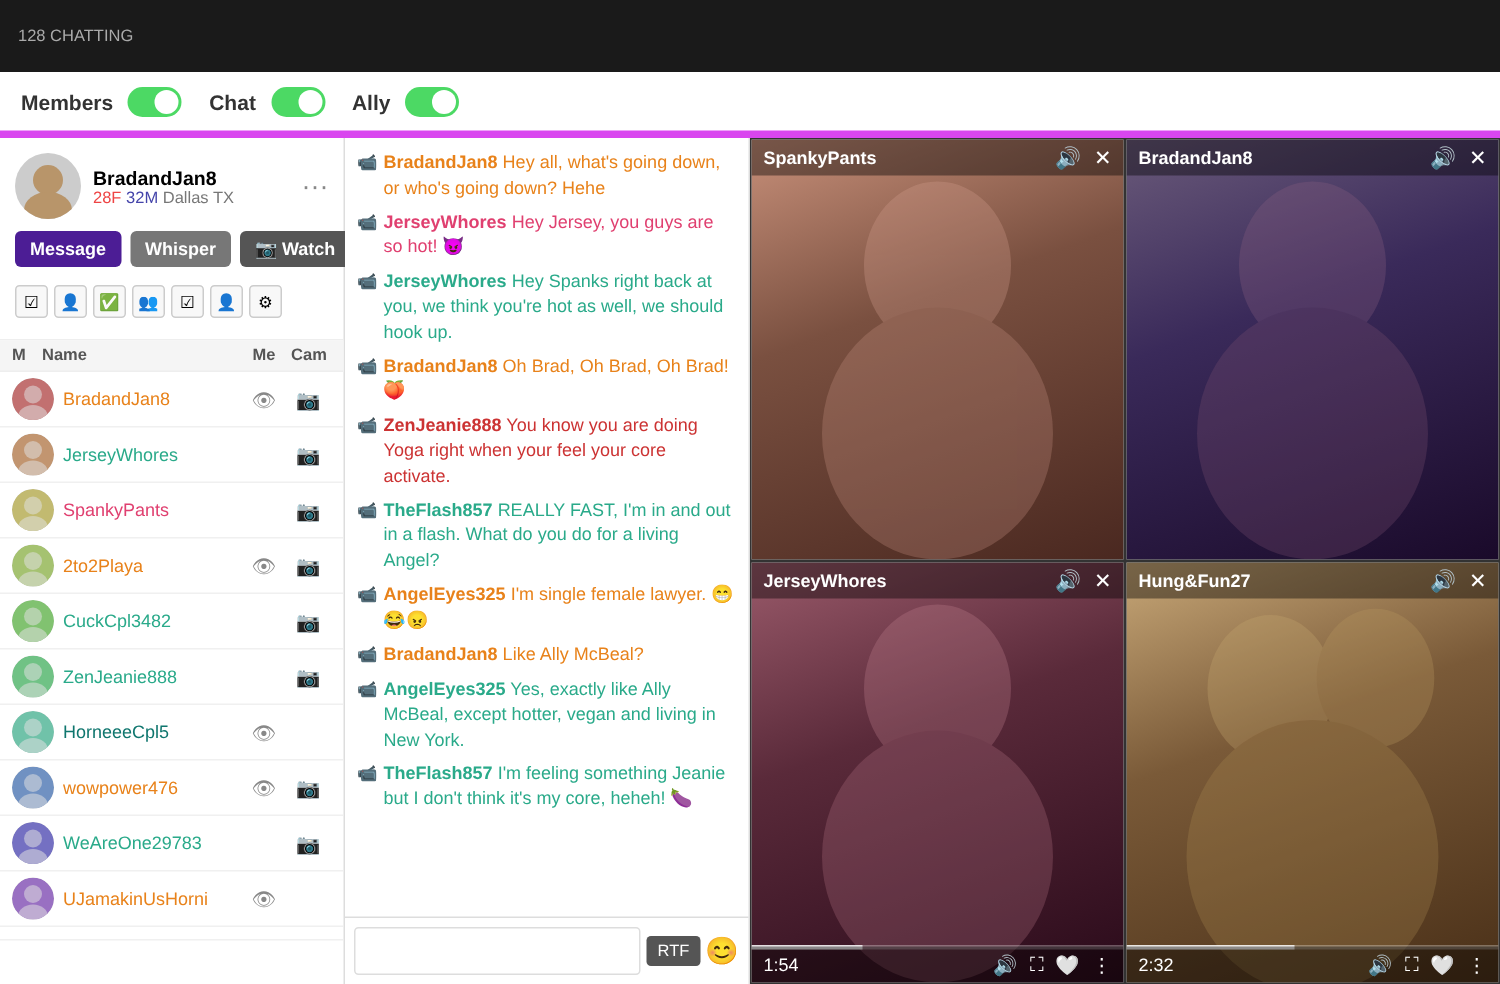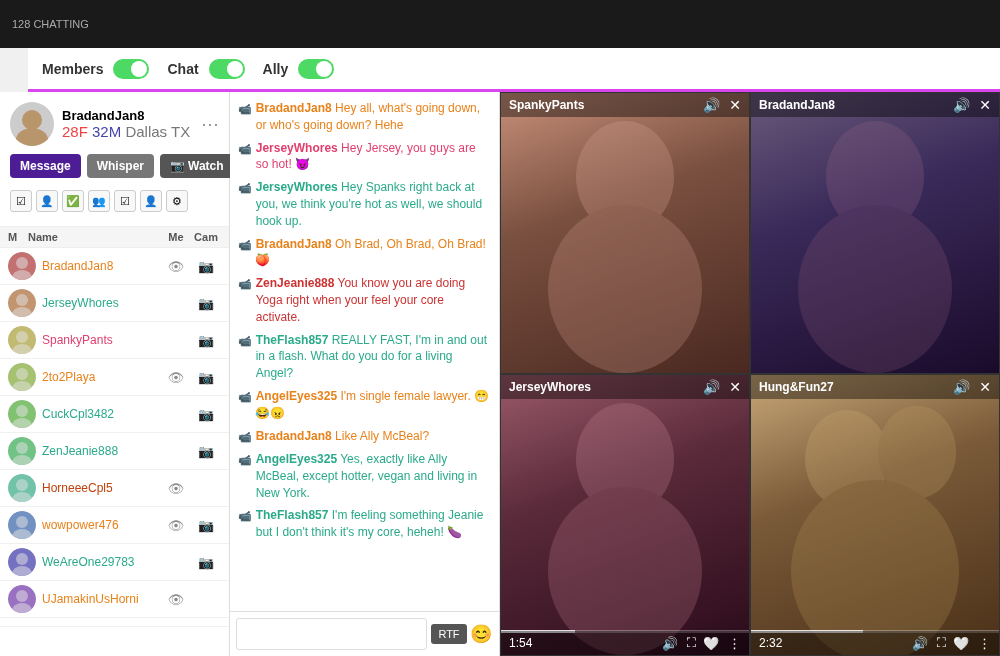--- a/index.html
+++ b/index.html
@@ -13,44 +13,43 @@
       display: flex;
       align-items: center;
       height: 48px;
     }
     .header-title { font-size: 18px; font-weight: bold; }
     .header-sub { font-size: 11px; color: #aaa; }
 
     
     .toggle-bar {
       background: #fff;
-      border-bottom: 3px solid #d946ef;
+      border-bottom: 5px solid #d946ef;
       padding: 8px 14px;
       display: flex;
       align-items: center;
       gap: 18px;
       height: 44px;
-      margin-left: 28px;
     }
     .toggle-label { font-size: 14px; font-weight: bold; color: #333; margin-right: 4px; }
     .toggle { display: inline-block; width: 36px; height: 20px; background: #4cd964; border-radius: 10px; position: relative; vertical-align: middle; cursor: pointer; }
     .toggle::after { content: ''; position: absolute; width: 16px; height: 16px; background: white; border-radius: 50%; top: 2px; right: 2px; }
     .toggle-group { display: flex; align-items: center; gap: 6px; }
 
     
     .main { display: flex; height: 564px; }
 
     
     .sidebar { width: 230px; background: #fff; border-right: 1px solid #ddd; display: flex; flex-direction: column; }
     .profile-area { padding: 10px; border-bottom: 1px solid #eee; }
     .profile-row { display: flex; align-items: center; gap: 8px; }
     .avatar { width: 44px; height: 44px; border-radius: 50%; background: #ccc; overflow: hidden; flex-shrink: 0; }
     .profile-info { flex: 1; }
     .profile-name { font-weight: bold; font-size: 13px; }
-    .profile-detail { font-size: 15px; color: #777; }
+    .profile-detail { font-size: 11px; color: #777; }
     .dots { font-size: 18px; color: #888; cursor: pointer; }
     .btn-row { display: flex; gap: 6px; margin-top: 8px; }
     .btn { padding: 5px 10px; border-radius: 4px; border: none; cursor: pointer; font-size: 12px; font-weight: bold; }
     .btn-msg { background: #4c1d95; color: white; }
     .btn-whisper { background: #777; color: white; }
     .btn-watch { background: #555; color: white; display: flex; align-items: center; gap: 3px; }
     .icon-row { display: flex; align-items: center; gap: 4px; margin-top: 8px; padding: 4px 0; }
     .icon-sq { width: 22px; height: 22px; border: 1px solid #ccc; border-radius: 3px; display: flex; align-items: center; justify-content: center; font-size: 11px; cursor: pointer; background: #f8f8f8; }
 
     
@@ -266,21 +265,21 @@
     </div>
   </div>
         <div class="member-item">
     <div class="member-av">
       <svg width="28" height="28" viewBox="0 0 28 28">
         <circle cx="14" cy="14" r="14" fill="hsl(162,40%,60%)"></circle>
         <circle cx="14" cy="11" r="6" fill="hsl(162,30%,75%)"></circle>
         <ellipse cx="14" cy="26" rx="10" ry="8" fill="hsl(162,30%,75%)"></ellipse>
       </svg>
     </div>
-    <div class="member-name" style="color:#c2410c;">HorneeeCpl5</div>
+    <div class="member-name" style="color:#0f766e;">HorneeeCpl5</div>
     <div class="col-me">
       <span style="color:#888;font-size:13px;">👁</span>
     </div>
     <div class="col-cam">
       
     </div>
   </div>
         <div class="member-item">
     <div class="member-av">
       <svg width="28" height="28" viewBox="0 0 28 28">

